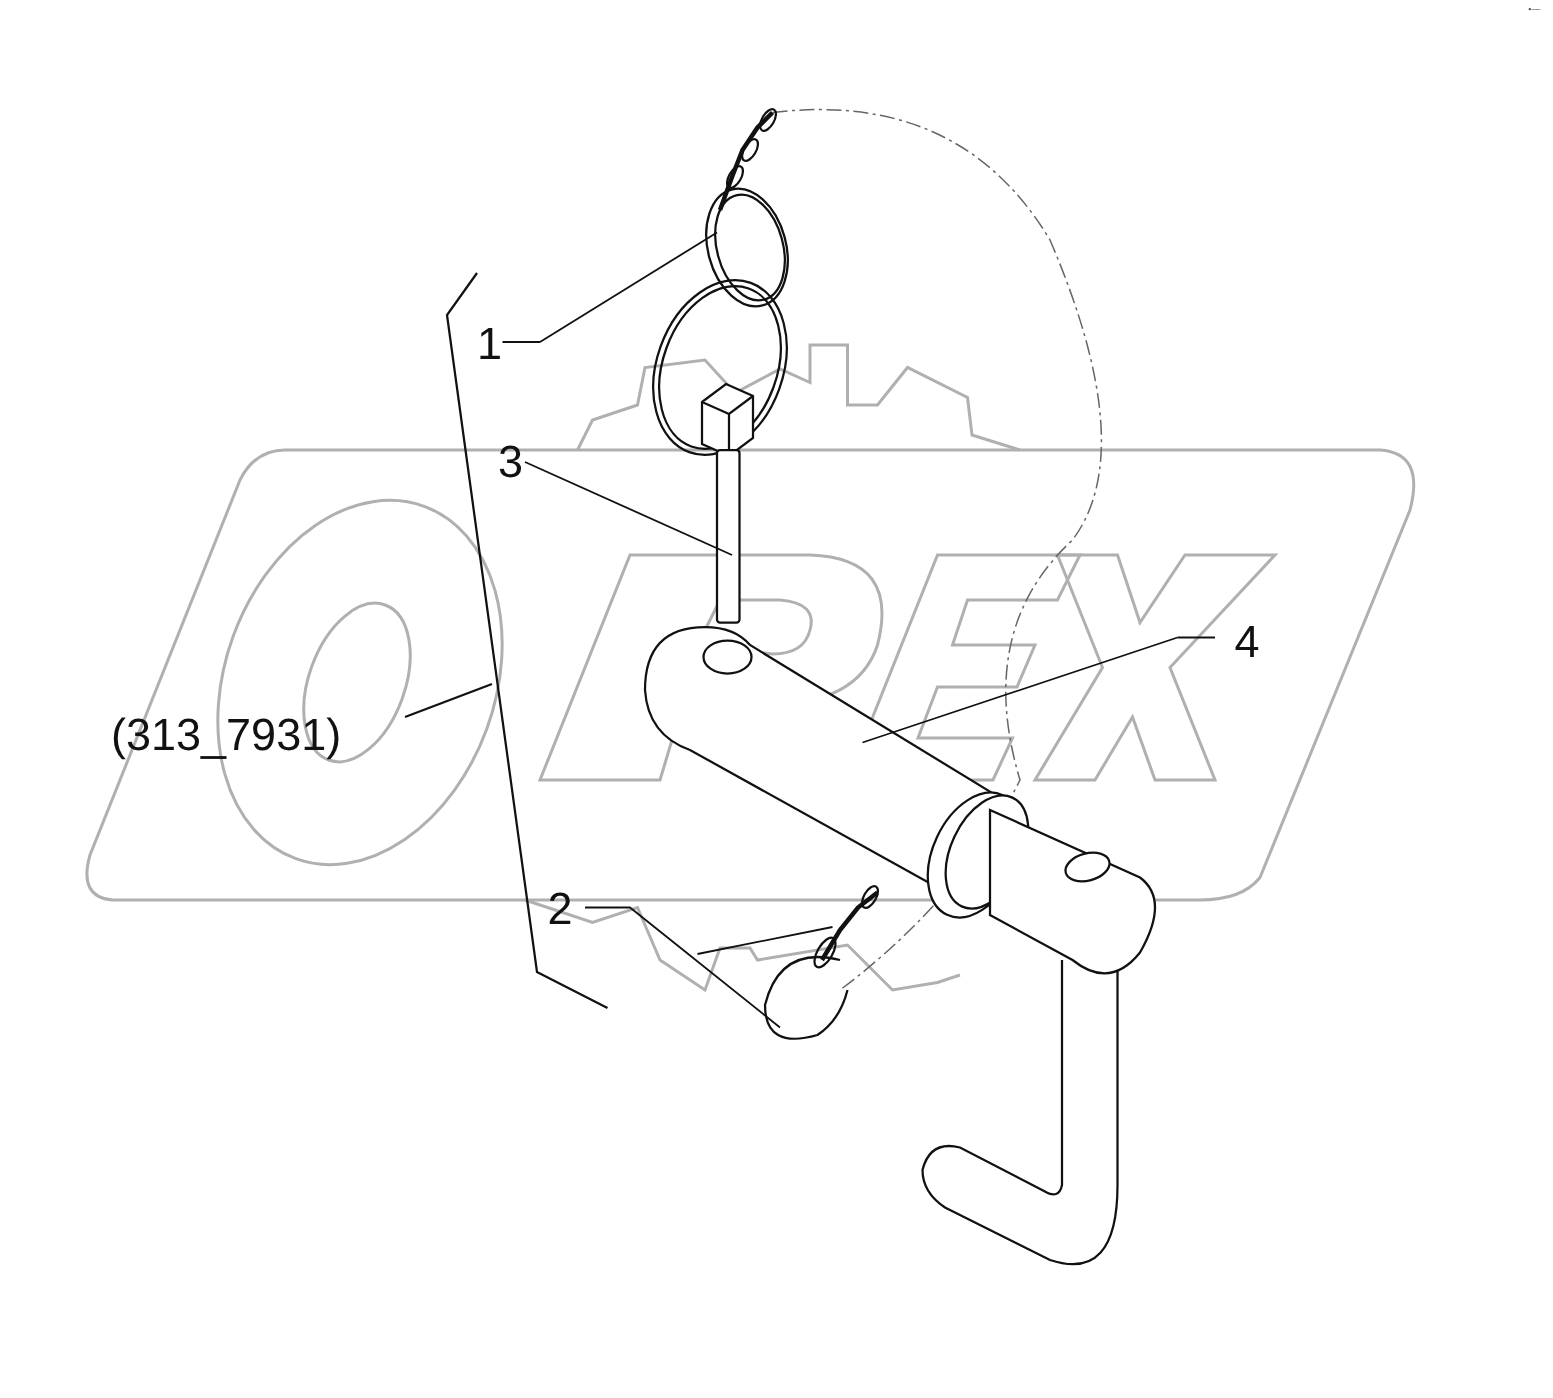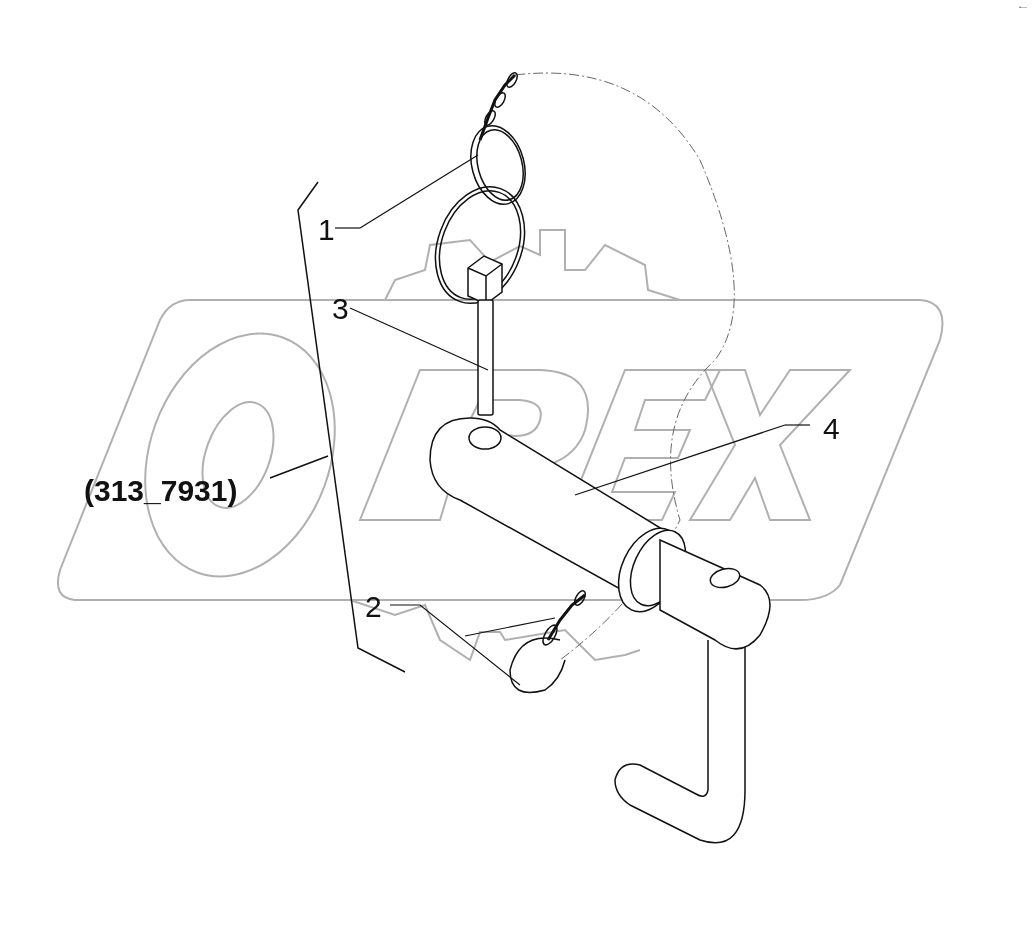--- a/index.html
+++ b/index.html
@@ -87,15 +87,15 @@
       <ellipse cx="580" cy="598" rx="4" ry="8" transform="rotate(30 580 598)"></ellipse>
     </g>
     <polyline points="390,605 420,605 520,685" fill="none" stroke="#111" stroke-width="1.2"></polyline>
     <line x1="465" y1="636" x2="555" y2="618" stroke="#111" stroke-width="1.2"></line>
   </svg>
 
   <div class="label" style="left:318px; top:215px;">1</div>
   <div class="label" style="left:332px; top:294px;">3</div>
   <div class="label" style="left:823px; top:414px;">4</div>
   <div class="label" style="left:365px; top:592px;">2</div>
-  <div class="label" style="left:84px; top:476px;font-weight:bold;">(313_7931)</div>
+  <div class="label" style="left:74px; top:476px;">(313_7931)</div>
   <div class="corner-mark">•—</div>
 </div>
 
 </body></html>

